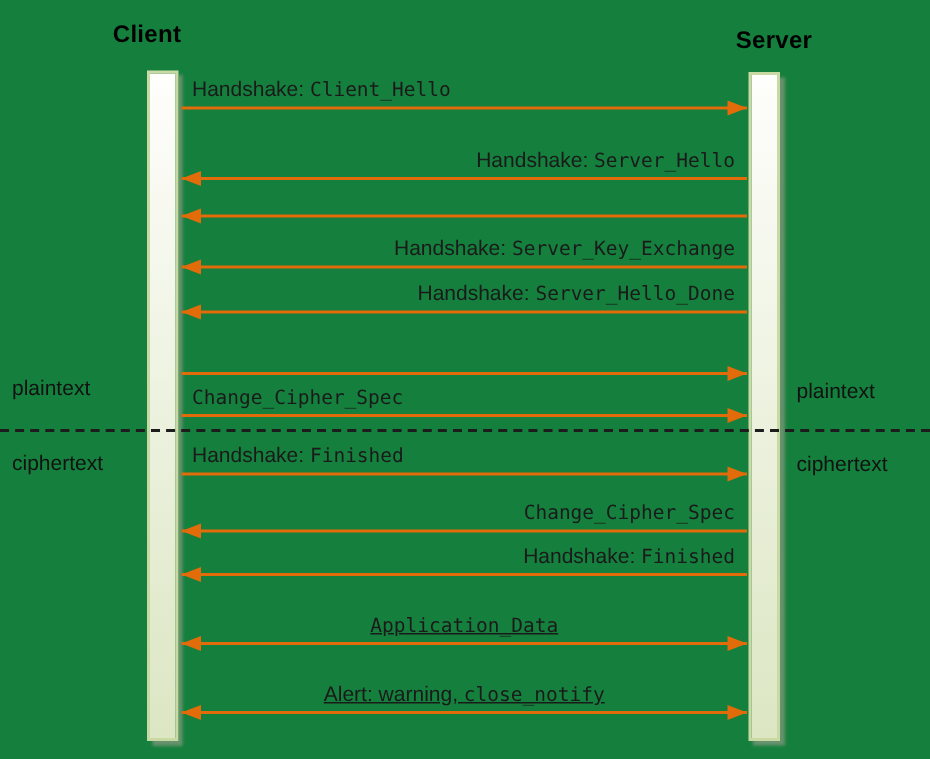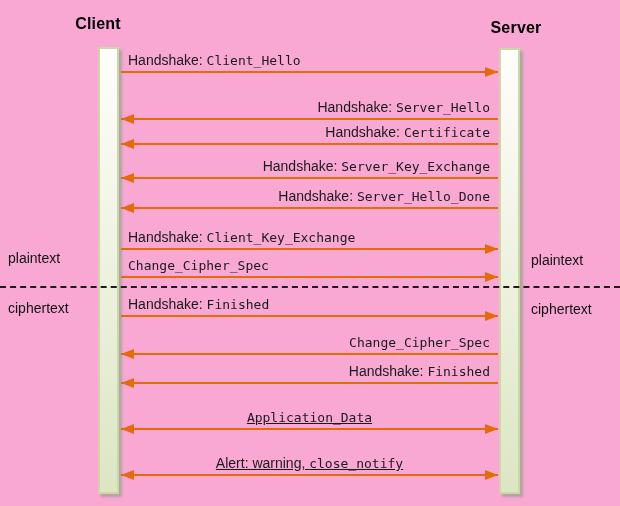--- a/index.html
+++ b/index.html
@@ -4,21 +4,21 @@
 <style>
   :root{
     --arrow:#E26B0A;
     --bar-border:#C9D9A3;
     --bar-fill-top:#FEFEFC;
     --bar-fill-bottom:#DCE6C3;
     --ink:#1A1A1A;
   }
   html,body{margin:0;padding:0;}
   body{background:#fff;font-family:"Liberation Sans",sans-serif;color:var(--ink);}
-  .stage{position:relative;width:620px;height:506px;background:#f9a8d4;overflow:hidden;}
+  .stage{position:relative;width:620px;height:506px;background:#15803d;overflow:hidden;}
 
   .actor-label{position:absolute;width:90px;text-align:center;
     font-weight:bold;font-size:16px;color:#000;letter-spacing:0.2px;}
   .actor-client{left:53px;top:15px;}
   .actor-server{left:471px;top:19px;}
 
   .lifeline{position:absolute;width:17px;
     background:linear-gradient(to bottom,var(--bar-fill-top),var(--bar-fill-bottom));
     border:2px solid var(--bar-border);
     box-shadow:3px 3px 2px rgba(150,155,138,0.65);}
@@ -65,36 +65,34 @@
         <div class="msg-label align-left"><span class="msg-prefix">Handshake: </span> <span class="msg-name">Client_Hello</span></div>
         <div class="msg-line"></div>
         <div class="arrowhead head-right"></div>
       </div>
       <div class="msg-row" style="top: 97px;">
         <div class="msg-label align-right"><span class="msg-prefix">Handshake: </span> <span class="msg-name">Server_Hello</span></div>
         <div class="msg-line"></div>
         <div class="arrowhead head-left"></div>
       </div>
       <div class="msg-row" style="top: 122px;">
-        <div class="msg-label align-right"><span class="msg-prefix">Handshake: </span> <span class="msg-name">Certificate</span></div>
         <div class="msg-line"></div>
         <div class="arrowhead head-left"></div>
       </div>
       <div class="msg-row" style="top: 156px;">
         <div class="msg-label align-right"><span class="msg-prefix">Handshake: </span> <span class="msg-name">Server_Key_Exchange</span></div>
         <div class="msg-line"></div>
         <div class="arrowhead head-left"></div>
       </div>
       <div class="msg-row" style="top: 186px;">
         <div class="msg-label align-right"><span class="msg-prefix">Handshake: </span> <span class="msg-name">Server_Hello_Done</span></div>
         <div class="msg-line"></div>
         <div class="arrowhead head-left"></div>
       </div>
       <div class="msg-row" style="top: 227px;">
-        <div class="msg-label align-left"><span class="msg-prefix">Handshake: </span> <span class="msg-name">Client_Key_Exchange</span></div>
         <div class="msg-line"></div>
         <div class="arrowhead head-right"></div>
       </div>
       <div class="msg-row" style="top: 255px;">
         <div class="msg-label align-left"><span class="msg-name">Change_Cipher_Spec</span></div>
         <div class="msg-line"></div>
         <div class="arrowhead head-right"></div>
       </div>
       <div class="msg-row" style="top: 294px;">
         <div class="msg-label align-left"><span class="msg-prefix">Handshake: </span> <span class="msg-name">Finished</span></div>

